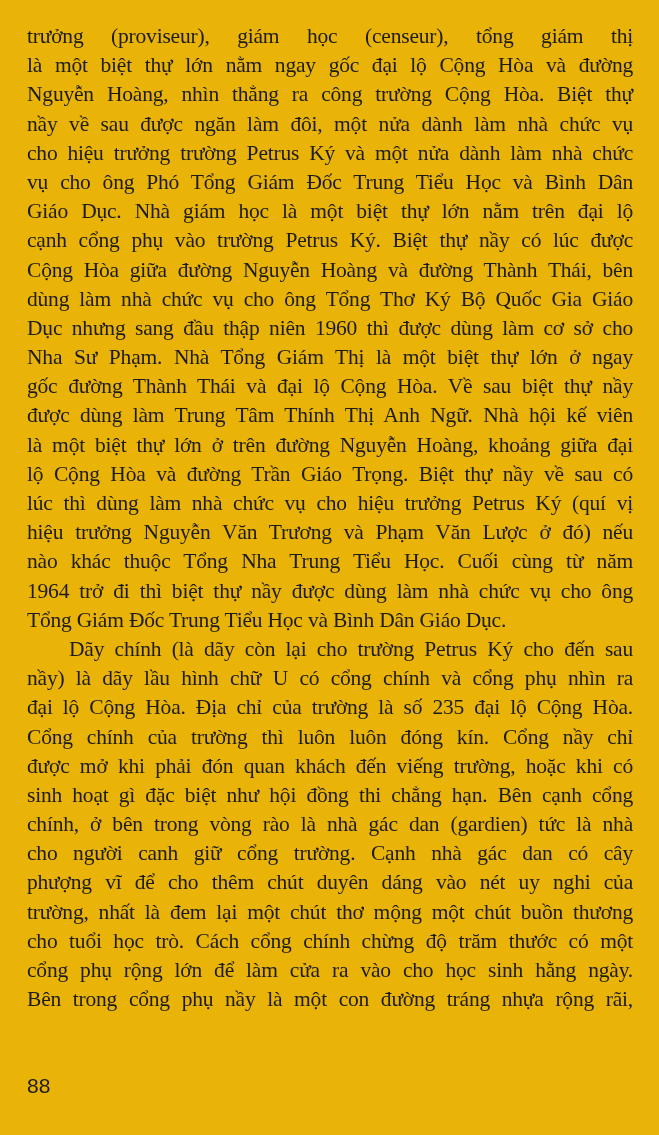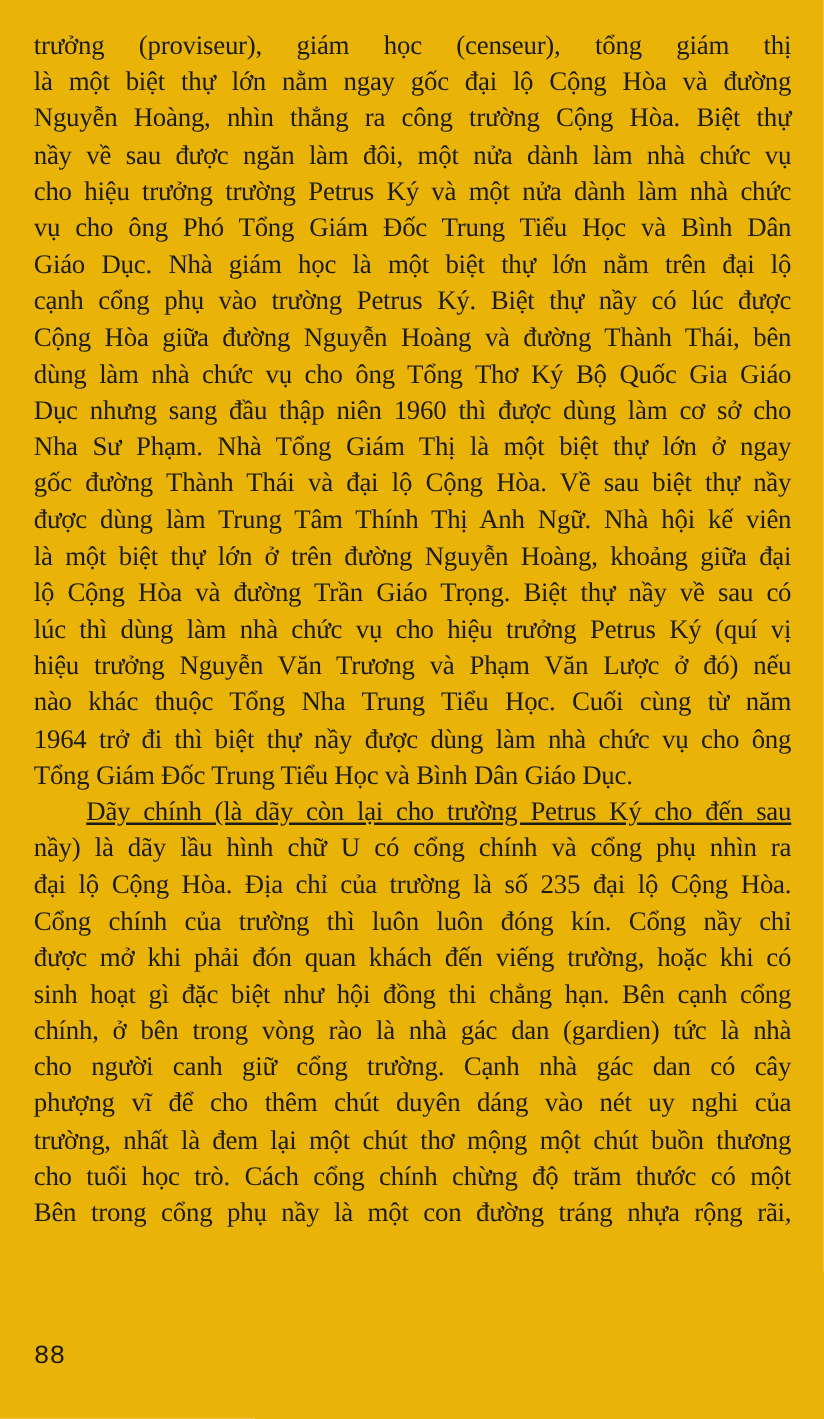--- a/index.html
+++ b/index.html
@@ -12,24 +12,24 @@
       position: absolute; left: 27px; top: 22px; width: 606px;
       font-family: "Liberation Serif", "DejaVu Serif", serif;
       font-size: 21.5px; line-height: 29.2px; color: #1c1c1c;
       letter-spacing: -0.2px;
     }
     .line {
       display: block; white-space: nowrap; text-align: justify;
       text-align-last: justify; height: 29.2px;
     }
     .line.last { text-align-last: left; }
-    .line.indent { padding-left: 42px; text-decoration: underline; }
+    .line.indent { padding-left: 42px; }
     .page-number {
       position: absolute; left: 27px; top: 1074px;
-      font-family: Liberation Mono, monospace;
+      font-family: Liberation Sans, sans-serif;
       font-size: 21px; color: #1c1c1c;
     }
   </style>
 </head>
 <body>
 
 <div class="page">
   <div class="body-text">
 
     <span class="line">trưởng (proviseur), giám học (censeur), tổng giám thị</span>
@@ -58,16 +58,17 @@
     <span class="line">nầy) là dãy lầu hình chữ U có cổng chính và cổng phụ nhìn ra</span>
     <span class="line">đại lộ Cộng Hòa. Địa chỉ của trường là số 235 đại lộ Cộng Hòa.</span>
     <span class="line">Cổng chính của trường thì luôn luôn đóng kín. Cổng nầy chỉ</span>
     <span class="line">được mở khi phải đón quan khách đến viếng trường, hoặc khi có</span>
     <span class="line">sinh hoạt gì đặc biệt như hội đồng thi chẳng hạn. Bên cạnh cổng</span>
     <span class="line">chính, ở bên trong vòng rào là nhà gác dan (gardien) tức là nhà</span>
     <span class="line">cho người canh giữ cổng trường. Cạnh nhà gác dan có cây</span>
     <span class="line">phượng vĩ để cho thêm chút duyên dáng vào nét uy nghi của</span>
     <span class="line">trường, nhất là đem lại một chút thơ mộng một chút buồn thương</span>
     <span class="line">cho tuổi học trò. Cách cổng chính chừng độ trăm thước có một</span>
+    <span class="line">cổng phụ rộng lớn để làm cửa ra vào cho học sinh hằng ngày.</span>
     <span class="line">Bên trong cổng phụ nầy là một con đường tráng nhựa rộng rãi,</span>
   </div>
   <div class="page-number">88</div>
 </div>
 
 </body></html>

